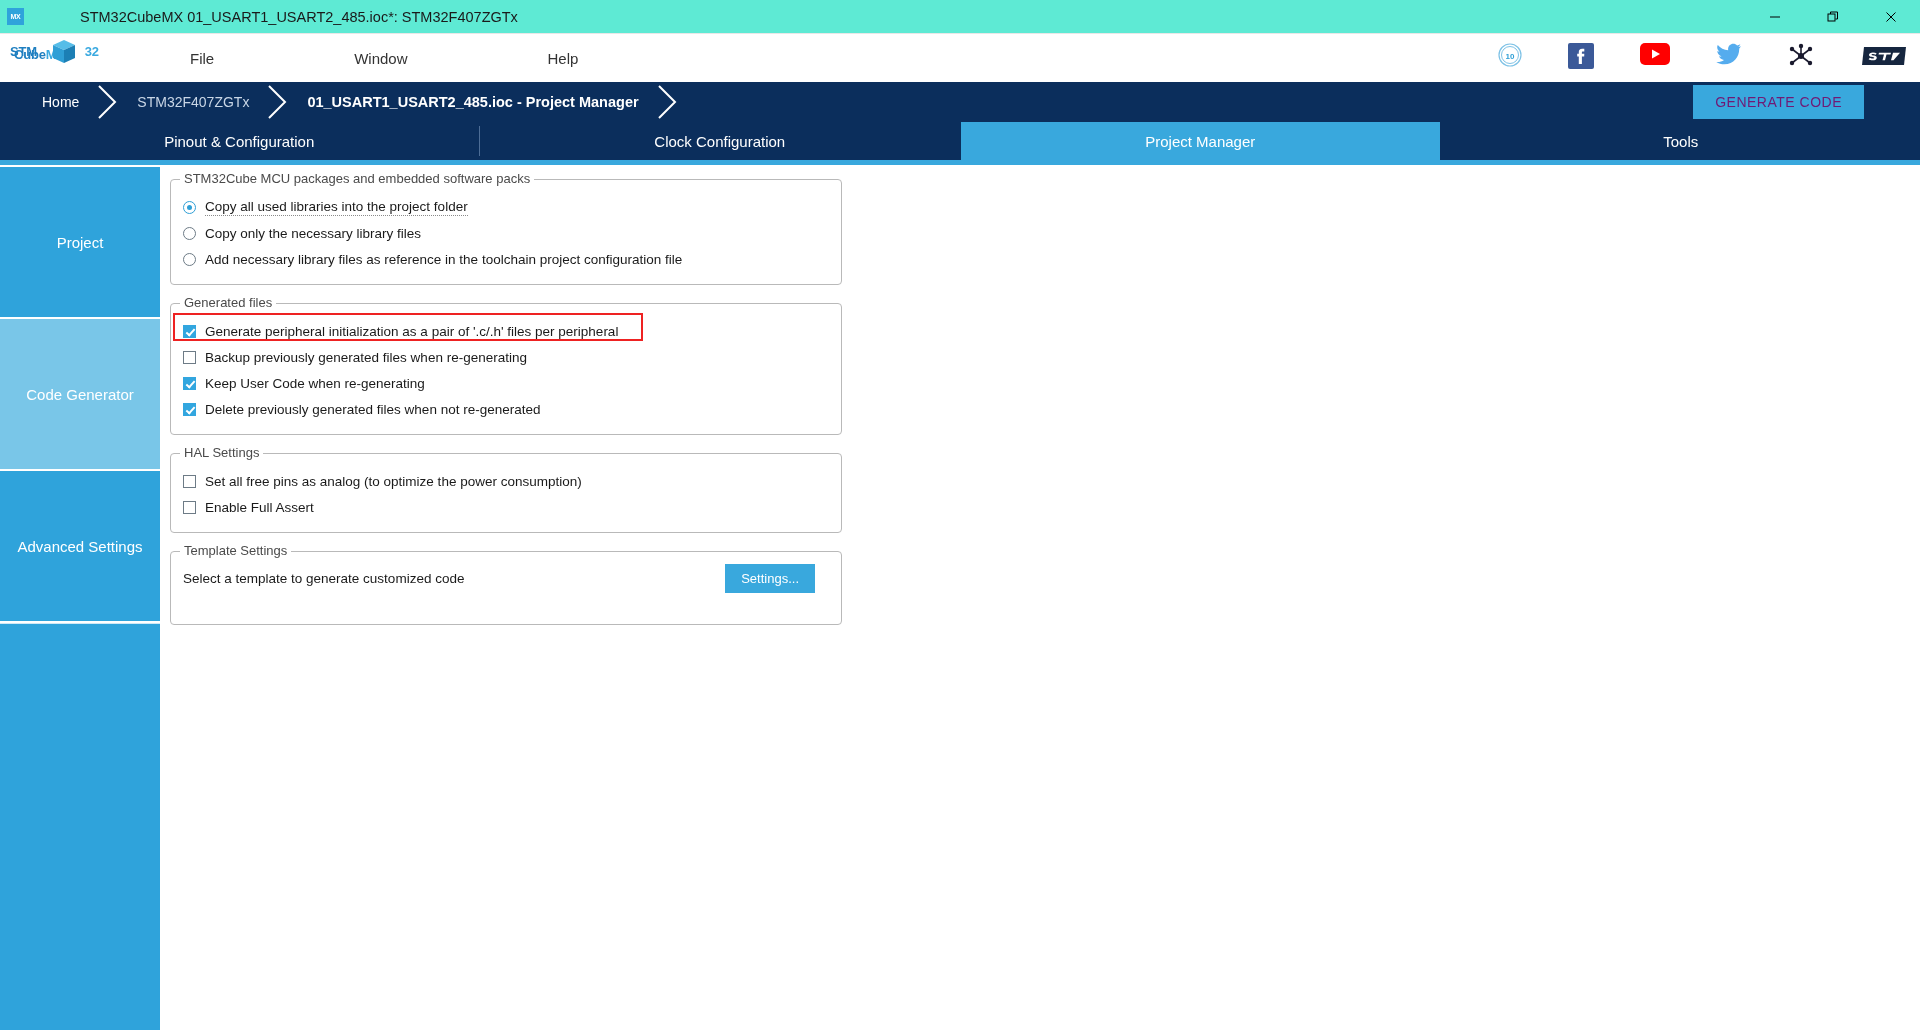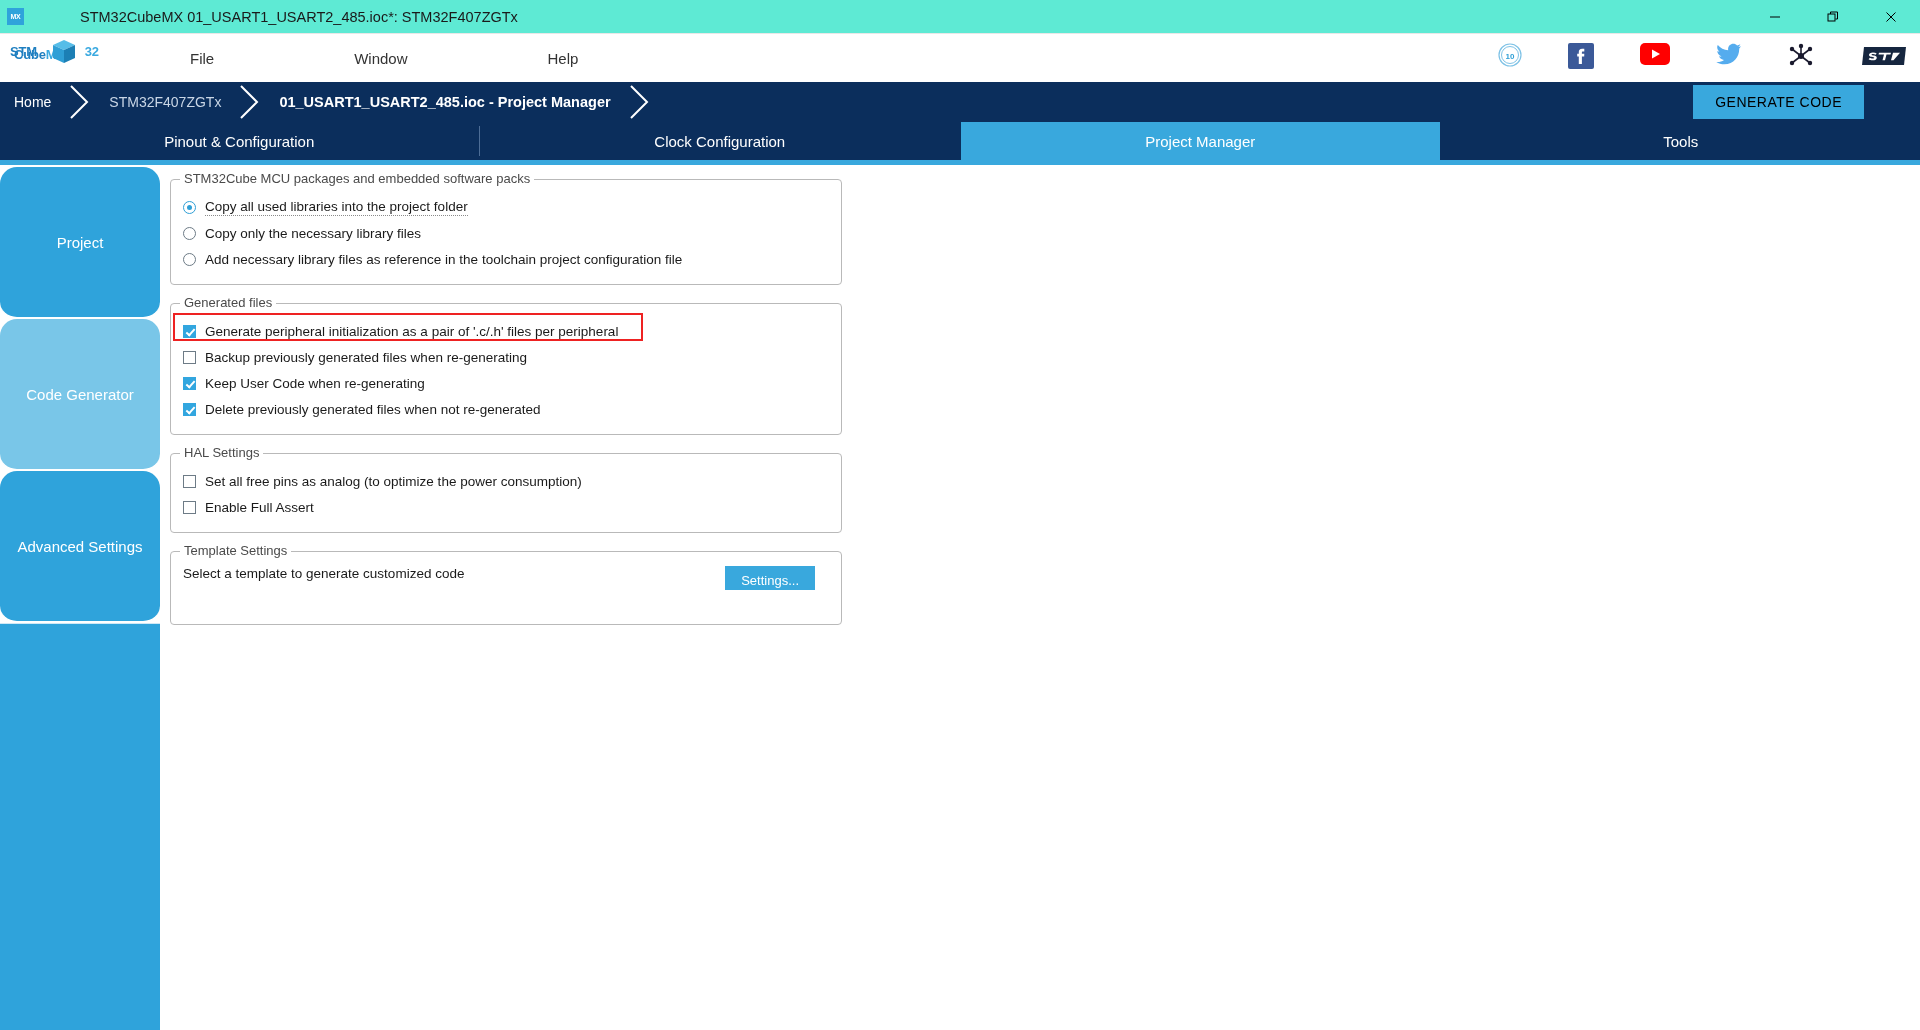--- a/index.html
+++ b/index.html
@@ -51,33 +51,33 @@
     font-size: 15px; color: #333; padding: 6px 10px; cursor: default;
     margin-right: 120px;
   }
 
   .social { margin-left: auto; display: flex; align-items: flex-start; margin-right: 12px; gap: 28px; }
   .social > * { margin-left: 18px; }
 
   
   .breadcrumb-bar {
     height: 40px; background: #0b2e5c; display: flex;
-    align-items: center; position: relative; overflow: hidden;
+    align-items: center; position: relative; overflow: hidden; padding-left: 28px;
   }
   .crumbs { display: flex; align-items: center; height: 40px; }
   .crumb {
     font-size: 14px; color: #c9d6e6; padding: 0 16px;
     display: flex; align-items: center; height: 40px; white-space: nowrap;
   }
   .crumb.home { color: #ffffff; padding-left: 14px; }
   .crumb.active { color: #ffffff; font-weight: bold; font-size: 14.5px; }
   .chev { width: 26px; height: 40px; flex-shrink: 0; }
   .gen-code {
     margin-left: auto; margin-right: 56px;
-    background: #39a8dd; color: #000000; font-size: 14px; letter-spacing: 0.5px;
+    background: #39a8dd; color: #701a75; font-size: 14px; letter-spacing: 0.5px;
     padding: 9px 22px; cursor: pointer; border: none;
     font-family: "Liberation Sans", sans-serif;
   }
 
   
   .tabbar { height: 38px; background: #0b2e5c; display: flex; }
   .tab {
     flex: 1; display: flex; align-items: center; justify-content: center;
     font-size: 15px; color: #ffffff; cursor: pointer;
     border-right: 2px solid #0b2e5c; position: relative;
@@ -92,21 +92,20 @@
 
   
   .body-area { display: flex; height: 949px; background: #ffffff; }
 
   .sidebar { width: 160px; flex-shrink: 0; padding-top: 2px; }
   .side-item {
     background: #2fa3db; color: #ffffff; font-size: 15px;
     display: flex; align-items: center; justify-content: center;
     height: 152px; cursor: pointer; border-bottom: 2px solid #ffffff;
     text-align: center;
-    border-radius: 17px;
   }
   .side-item.active { background: #79c6e8; }
   .side-filler {
     background: #2fa3db; height: 414px; border-top: 1px solid #cfe8f6;
   }
 
   .content { flex: 1; position: relative; padding-top: 14px; padding-left: 10px; }
 
   
   .groupbox {
@@ -152,21 +151,21 @@
     border-width: 0 2px 2px 0; transform: rotate(42deg);
   }
 
   .highlight-box {
     position: absolute; left: 2px; top: 9px;
     width: 470px; height: 28px;
     border: 2px solid #ee2222; pointer-events: none;
   }
 
   .tpl-row {
-    display: flex; height: 46px;
+    display: flex; align-items: center; height: 46px;
     font-size: 13.5px; color: #1a1a1a; padding-bottom: 22px;
   }
   .settings-btn {
     margin-left: auto; margin-right: 14px;
     background: #39a8dd; color: #fff; border: none;
     font-size: 13px; padding: 7px 16px; cursor: pointer;
     font-family: "Liberation Sans", sans-serif;
   }
 </style>
 </head>

